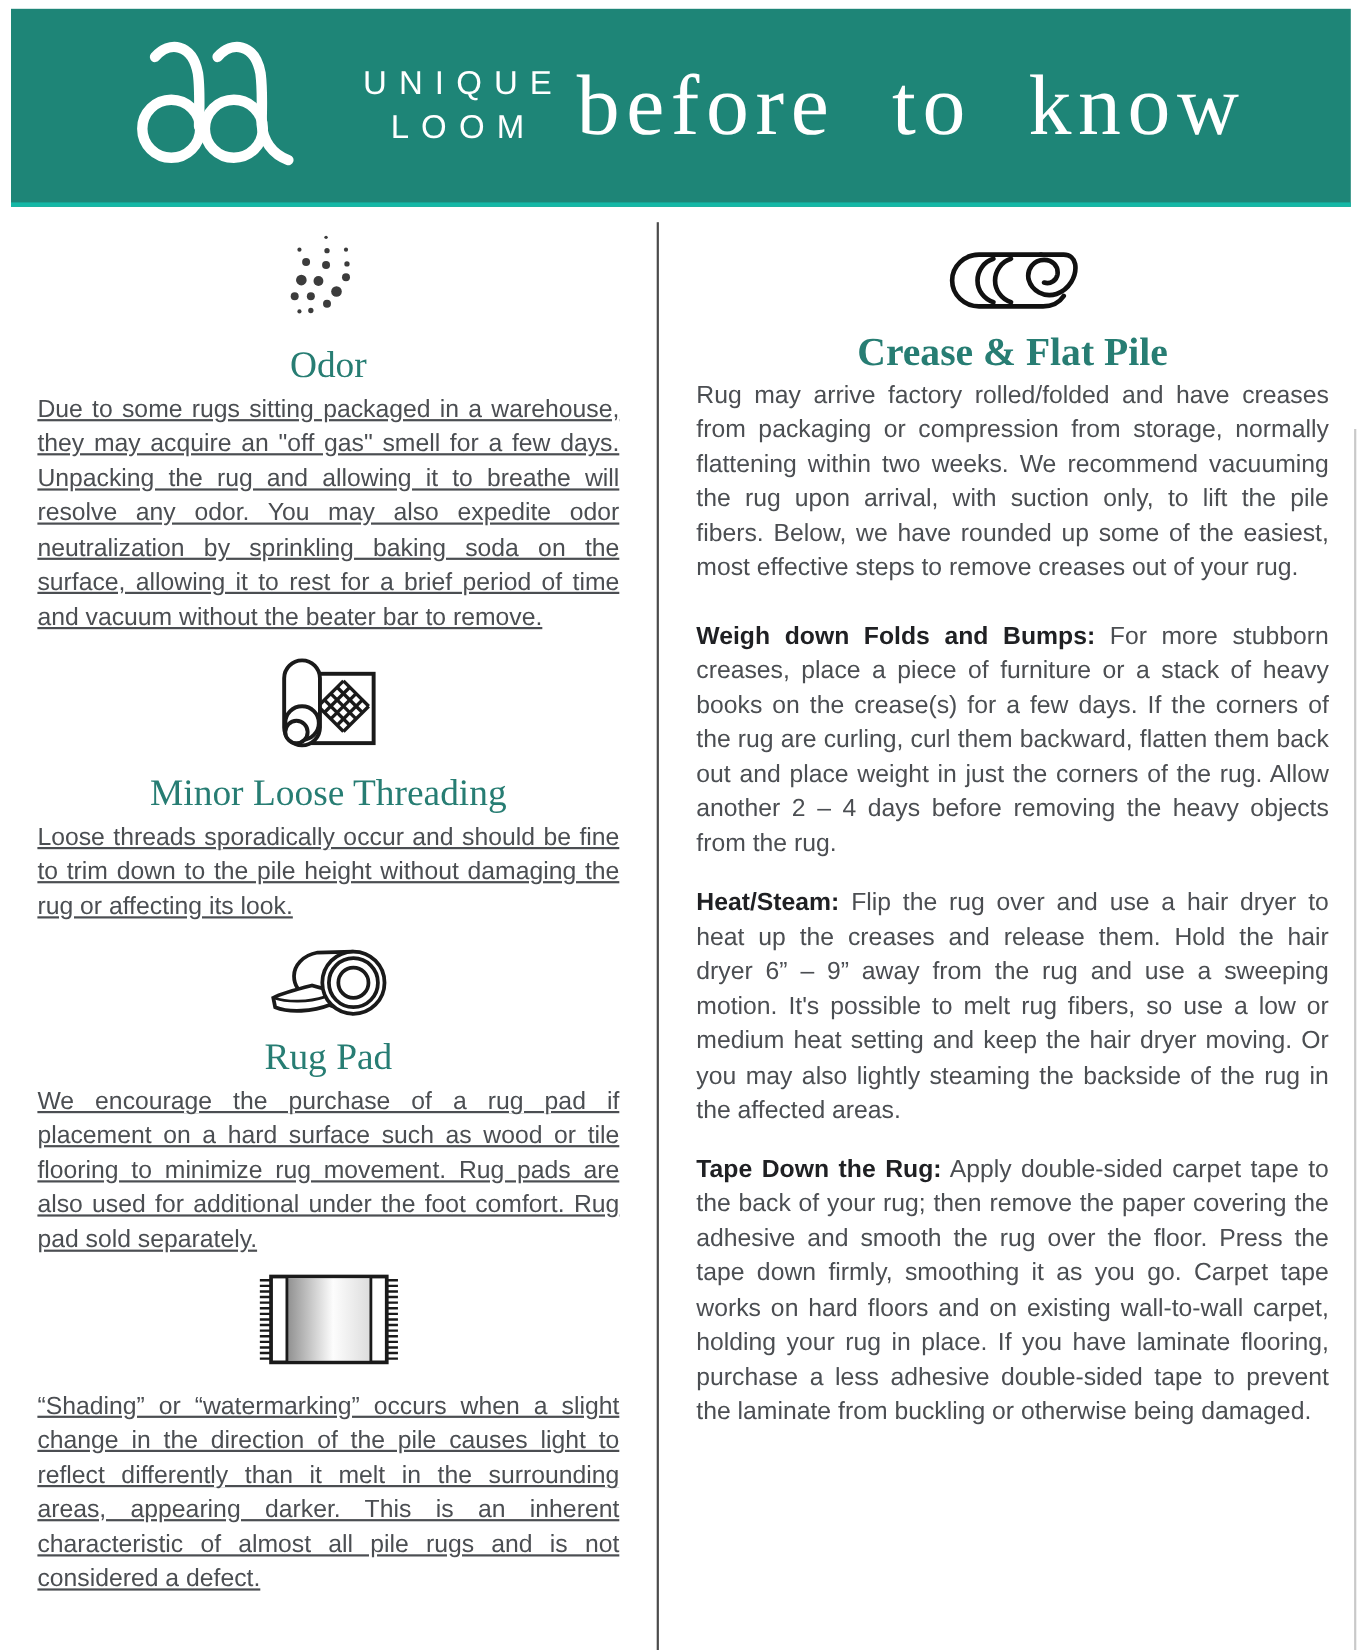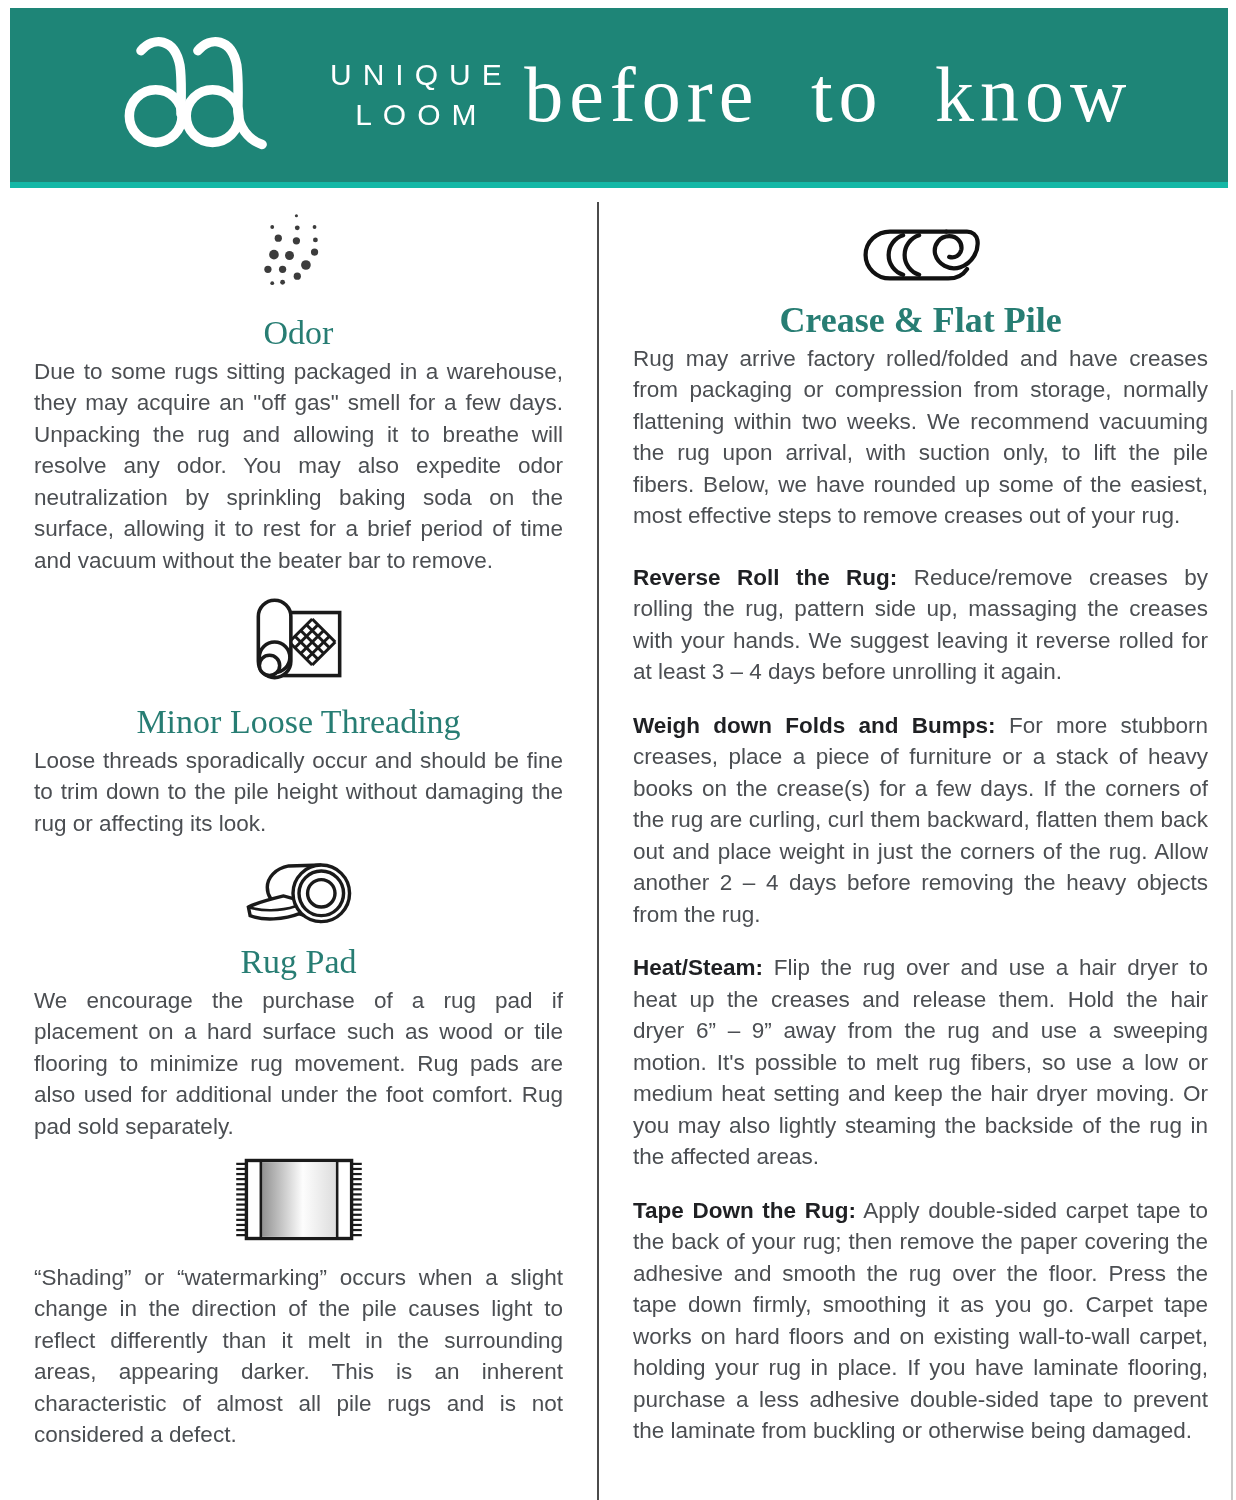--- a/index.html
+++ b/index.html
@@ -3,21 +3,21 @@
 <meta charset="utf-8">
 <style>
   * { margin:0; padding:0; box-sizing:border-box; }
   html,body { width:1236px; height:1500px; background:#ffffff; overflow:hidden;
               font-family:"Liberation Sans", sans-serif; }
   .page { position:relative; width:1236px; height:1500px; background:#fff; }
 
   
   .header { position:absolute; top:8px; left:10px; right:8px; height:180px;
             background:#1E8577; display:flex; align-items:center;
-            border-bottom:6px solid #14b8a6; }
+            border-bottom:4px solid #14b8a6; }
   .logo-wrap { margin-left:88px; width:206px; height:118px; flex:0 0 auto; }
   .brand { color:#fff; margin-left:26px; letter-spacing:11px; font-size:30px;
            line-height:40px; font-weight:400; text-align:center; }
   .title { color:#fff; font-family:"Liberation Serif", serif; font-weight:400;
            font-size:78px; letter-spacing:6px; word-spacing:26px;
            margin:0 auto; padding-right:84px; white-space:nowrap; }
 
   
   .content { position:absolute; top:188px; left:0; right:0; bottom:0; display:flex; }
   .divider { position:absolute; left:597px; top:14px; bottom:0; width:2px;
@@ -25,21 +25,21 @@
   .page-edge { position:absolute; right:3px; top:202px; bottom:0; width:2px;
                background:#c9c9c9; }
   .col { color:#4B4E52; font-size:22.5px; line-height:31.5px; }
   .col-left  { width:597px; padding:0 34px; }
   .col-right { width:639px; padding:0 28px 0 36px; }
 
   .icon-wrap { text-align:center; }
   h2 { font-family:"Liberation Serif", serif; font-weight:400; color:#277D73;
        font-size:34px; line-height:38px; text-align:center; margin:0 0 4px 0; }
   .col-right h2 { font-size:36px;font-weight:bold; }
-  p.body { text-align:justify; margin:0 0 10px 0; }
+  p.body { text-align:justify; margin:0 0 10px 0;text-decoration:underline; }
   p.tip  { text-align:justify; margin:0 0 22px 0; }
   p.tip:last-child { margin-bottom:0; }
   p.intro { text-align:justify; margin:0 0 30px 0; }
   strong.lead { color:#1F2023; font-weight:700; }
 
   .mt20{margin-top:20px}.mt14{margin-top:14px}
   .mt8{margin-top:8px}.mt36{margin-top:36px}.mb2{margin-bottom:2px}.mb6{margin-bottom:6px}
 </style>
 </head>
 <body>
@@ -188,21 +188,20 @@
         <svg viewBox="0 0 136 66" width="128" height="62" fill="none" stroke="#111111" stroke-width="4.5" stroke-linecap="round" stroke-linejoin="round">
           <path d="M 95 8 L 35 8 C 21 8 9 19 9 33 C 9 47 21 58 35 58 L 97 58 C 106 58 113 54 117 48"></path>
           <path d="M 49 12 A 22 22 0 0 0 49 54"></path>
           <path d="M 66 12 A 22 22 0 0 0 66 54"></path>
           <path d="M 95 8 L 117 8 C 123 8 127 12 128 17 C 130 29 122 42 110 46 C 98 50 86 43 83 32 C 81 22 88 13 98 13 C 106 13 112 19 111 27 C 110 33 104 37 98 35"></path>
         </svg>
       </div>
       <h2>Crease &amp; Flat Pile</h2>
       <p class="intro">Rug may arrive factory rolled/folded and have creases from packaging or compression from storage, normally flattening within two weeks. We recommend vacuuming the rug upon arrival, with suction only, to lift the pile fibers. Below, we have rounded up some of the easiest, most effective steps to remove creases out of your rug.</p>
 
-      <p class="tip"><strong class="lead">Reverse Roll the Rug:</strong> <span>Reduce/remove creases by rolling the rug, pattern side up, massaging the creases with your hands. We suggest leaving it reverse rolled for at least 3 – 4 days before unrolling it again.</span></p>
 
       <p class="tip"><strong class="lead">Weigh down Folds and Bumps:</strong> <span>For more stubborn creases, place a piece of furniture or a stack of heavy books on the crease(s) for a few days. If the corners of the rug are curling, curl them backward, flatten them back out and place weight in just the corners of the rug. Allow another 2 – 4 days before removing the heavy objects from the rug.</span></p>
 
       <p class="tip"><strong class="lead">Heat/Steam:</strong> <span>Flip the rug over and use a hair dryer to heat up the creases and release them. Hold the hair dryer 6” – 9” away from the rug and use a sweeping motion. It's possible to melt rug fibers, so use a low or medium heat setting and keep the hair dryer moving. Or you may also lightly steaming the backside of the rug in the affected areas.</span></p>
 
       <p class="tip"><strong class="lead">Tape Down the Rug:</strong> <span>Apply double-sided carpet tape to the back of your rug; then remove the paper covering the adhesive and smooth the rug over the floor. Press the tape down firmly, smoothing it as you go. Carpet tape works on hard floors and on existing wall-to-wall carpet, holding your rug in place. If you have laminate flooring, purchase a less adhesive double-sided tape to prevent the laminate from buckling or otherwise being damaged.</span></p>
 
     </section>
   </main>
 </div>

